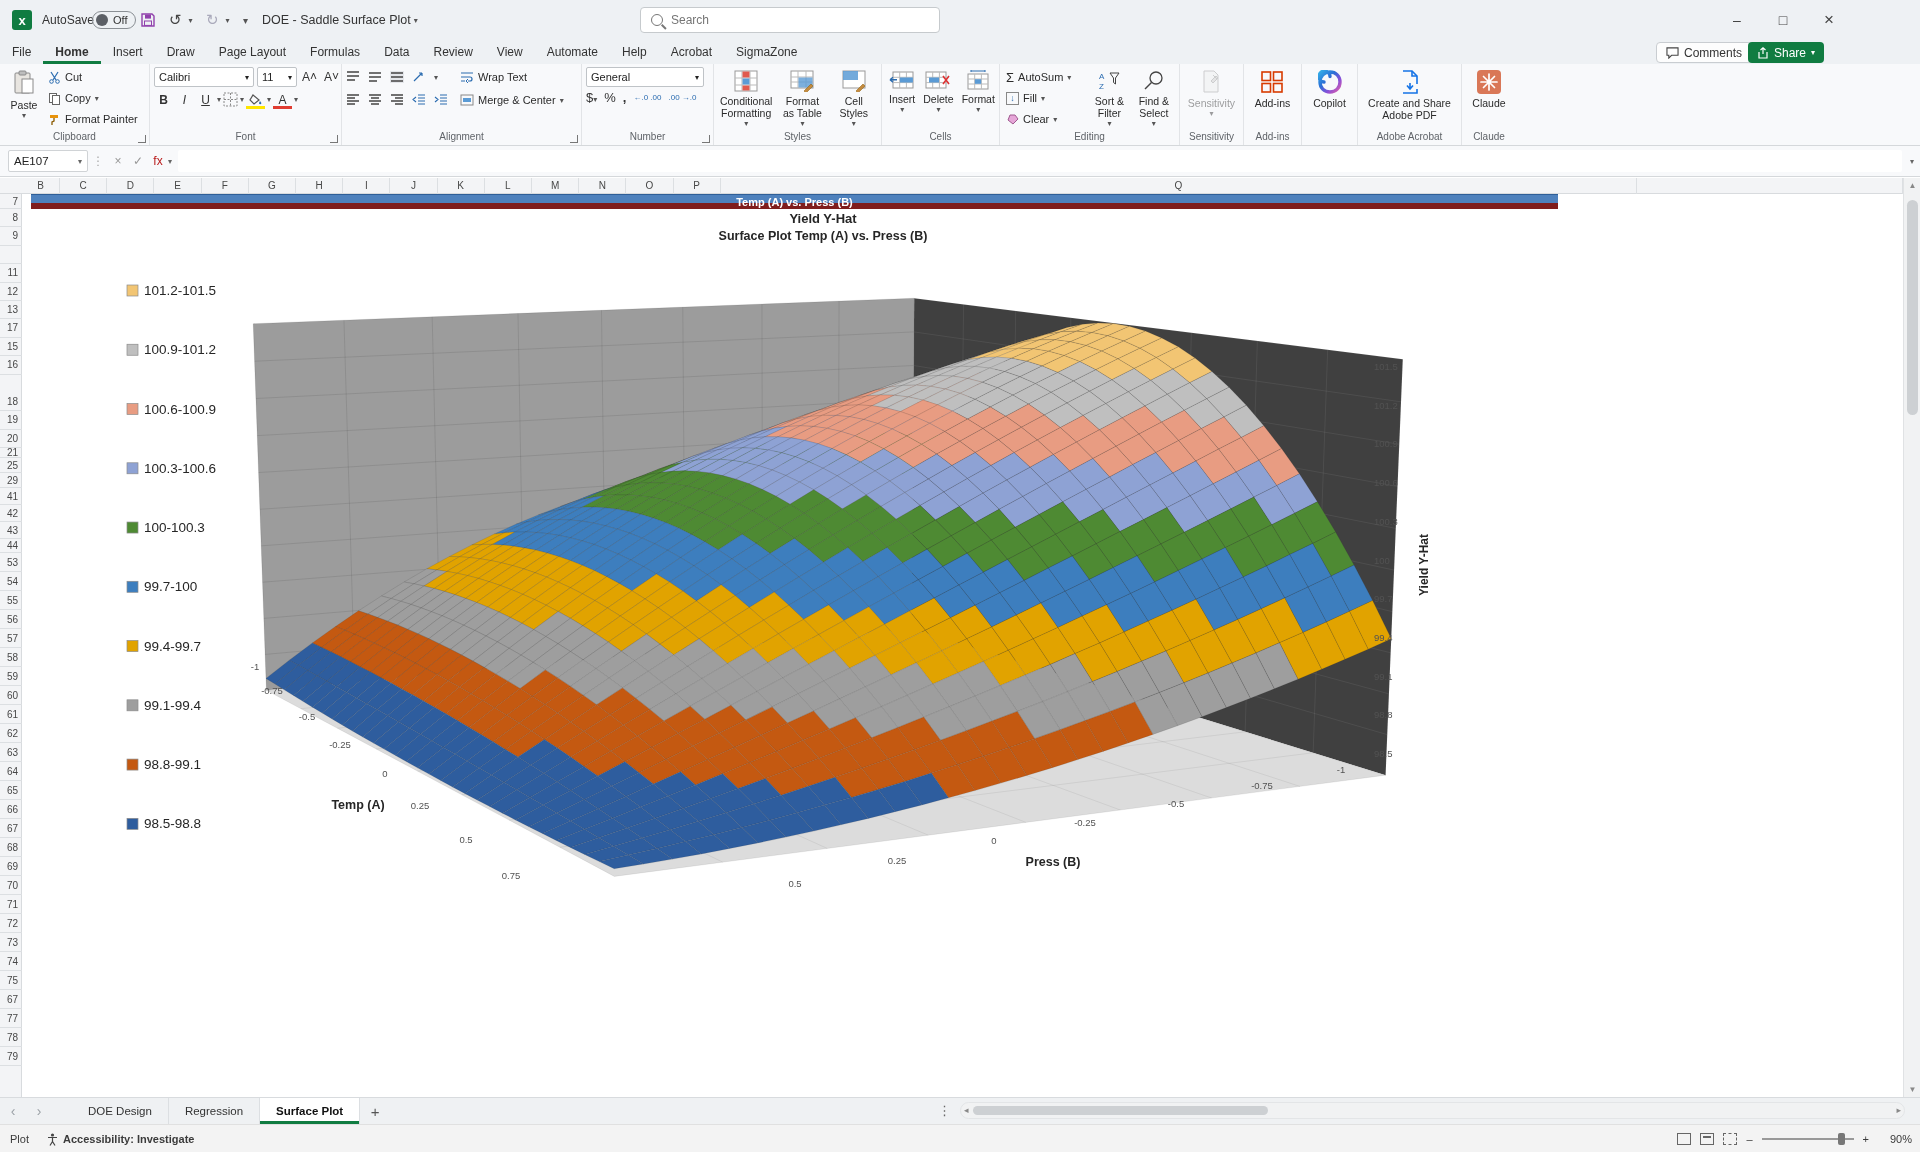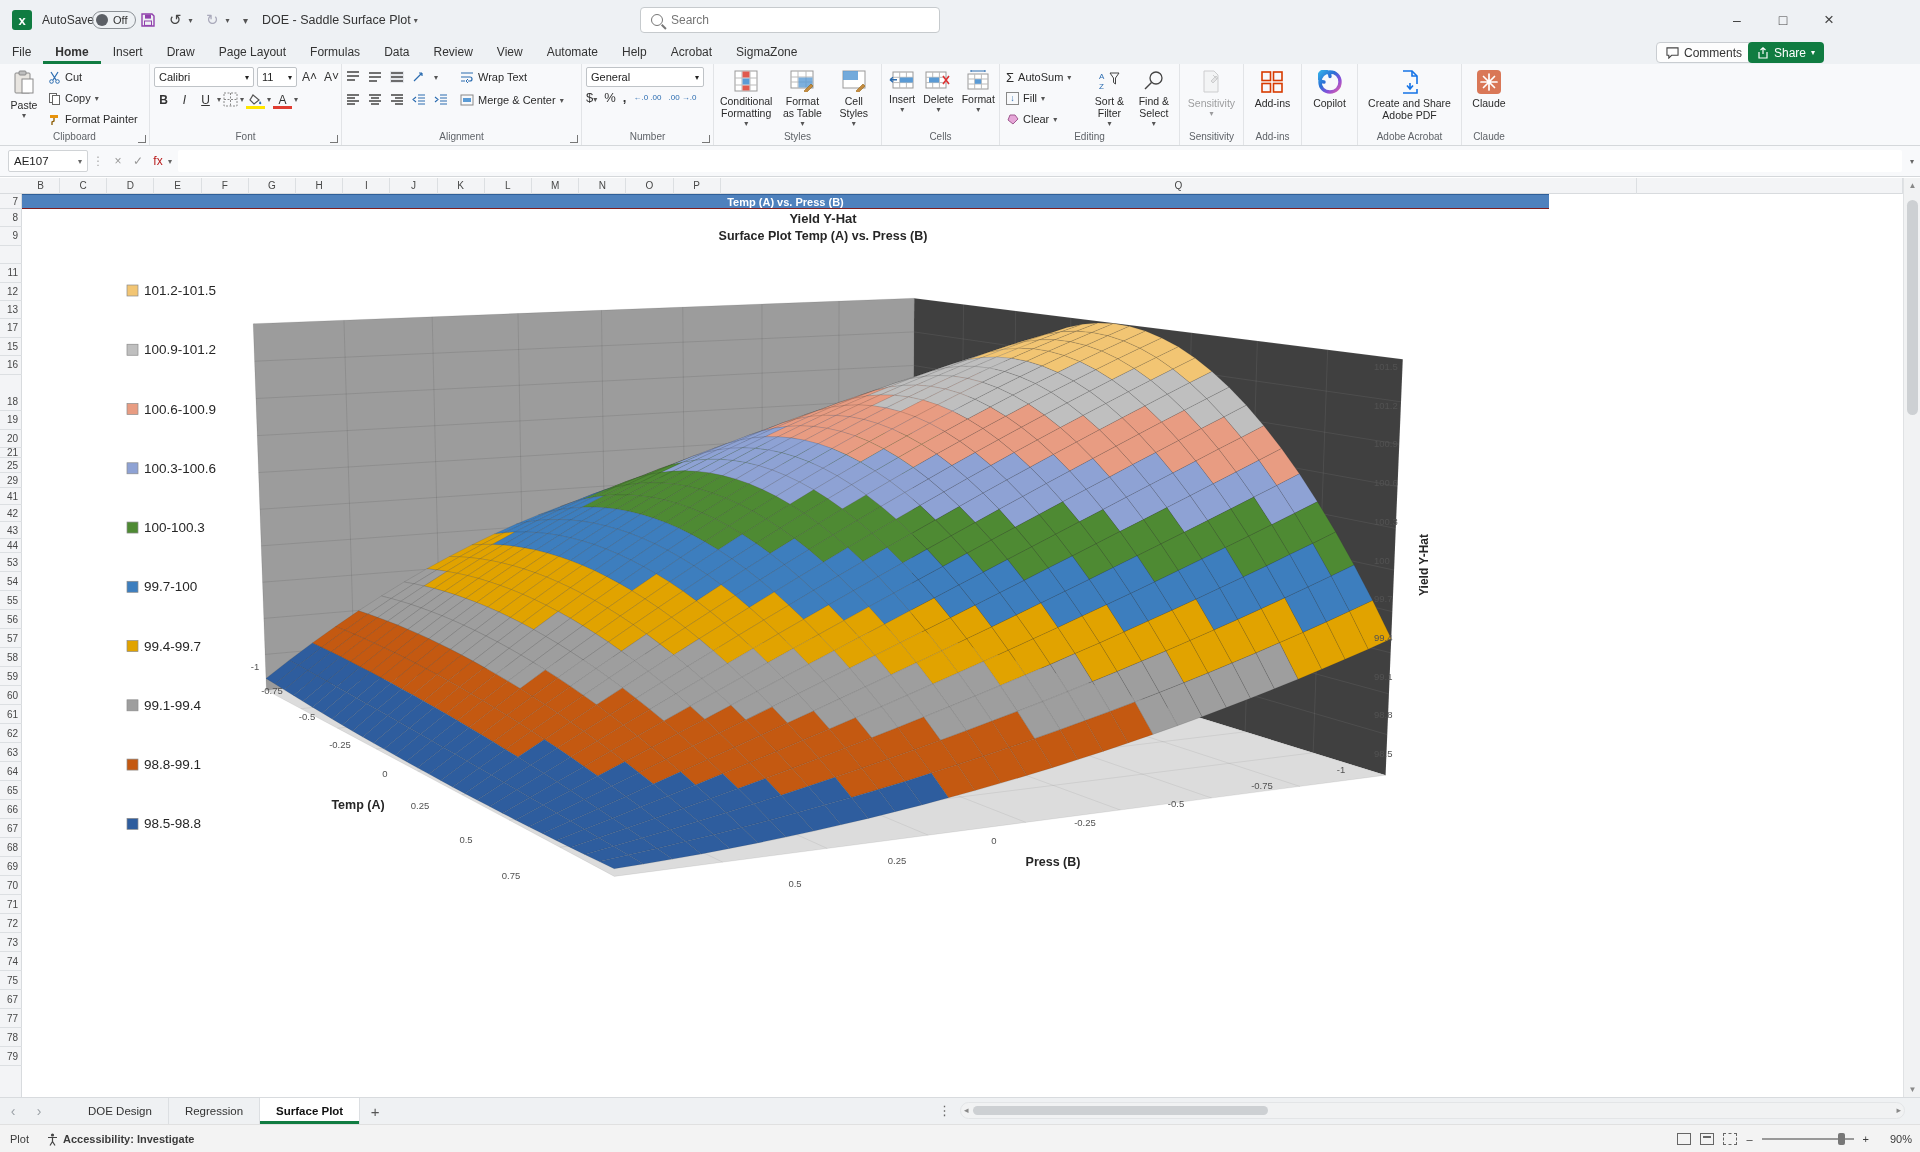--- a/index.html
+++ b/index.html
@@ -55,21 +55,21 @@
   
   #corner { position:absolute; top:178px; left:0; width:22px; height:16px; background:#f3f4f6; border-right:1px solid #d8dbde; border-bottom:1px solid #d8dbde; }
   #corner:after { content:""; position:absolute; right:2px; bottom:2px; border-left:9px solid transparent; border-bottom:9px solid #b9bdc1; }
   #colheads { position:absolute; top:178px; left:0px; width:1903px; height:16px; background:#f3f4f6; border-bottom:1px solid #d8dbde; }
   .colhead { position:absolute; top:0; height:16px; font-size:10px; color:#474747; text-align:center; line-height:16px; border-right:1px solid #dcdfe2; }
   #rowheads { position:absolute; top:194px; left:0; width:22px; height:903px; background:#f3f4f6; border-right:1px solid #d8dbde; }
   .rowhead { position:absolute; left:0; width:22px; font-size:10px; color:#474747; text-align:right; padding-right:4px; border-bottom:1px solid #dcdfe2; overflow:hidden; }
 
   
   #gridarea { position:absolute; top:194px; left:22px; width:1881px; height:903px; background:#fff; overflow:hidden; }
-  #banner { position:absolute; top:0; left:0; width:1527px; height:15px; background:#4E81BD; border-top:1px solid #2f5f98; border-bottom:1px solid #7f1d1d; color:#fff; font-size:11px; font-weight:bold; text-align:center; line-height:14px; }
+  #banner { position:absolute; top:0; left:9px; width:1527px; height:15px; background:#4E81BD; border-top:1px solid #2f5f98; border-bottom:6px solid #7f1d1d; color:#fff; font-size:11px; font-weight:bold; text-align:center; line-height:14px; }
   #chart3d { position:absolute; top:15px; left:0; }
 
   
   #vscroll { position:absolute; top:178px; right:0; width:17px; height:919px; background:#f1f2f3; border-left:1px solid #e0e2e4; font-size:8px; color:#888; }
   #vthumb { position:absolute; top:22px; left:3px; width:11px; height:215px; background:#cdd0d3; border-radius:6px; }
   .sarrow { position:absolute; left:0; width:17px; text-align:center; }
 
   
   #tabbar { position:absolute; top:1097px; left:0; width:1920px; height:27px; background:#eff1f3; border-top:1px solid #d8dbde; display:flex; align-items:stretch; }
   .tab-nav { width:26px; display:flex; align-items:center; justify-content:center; color:#9aa0a5; font-size:14px; }

